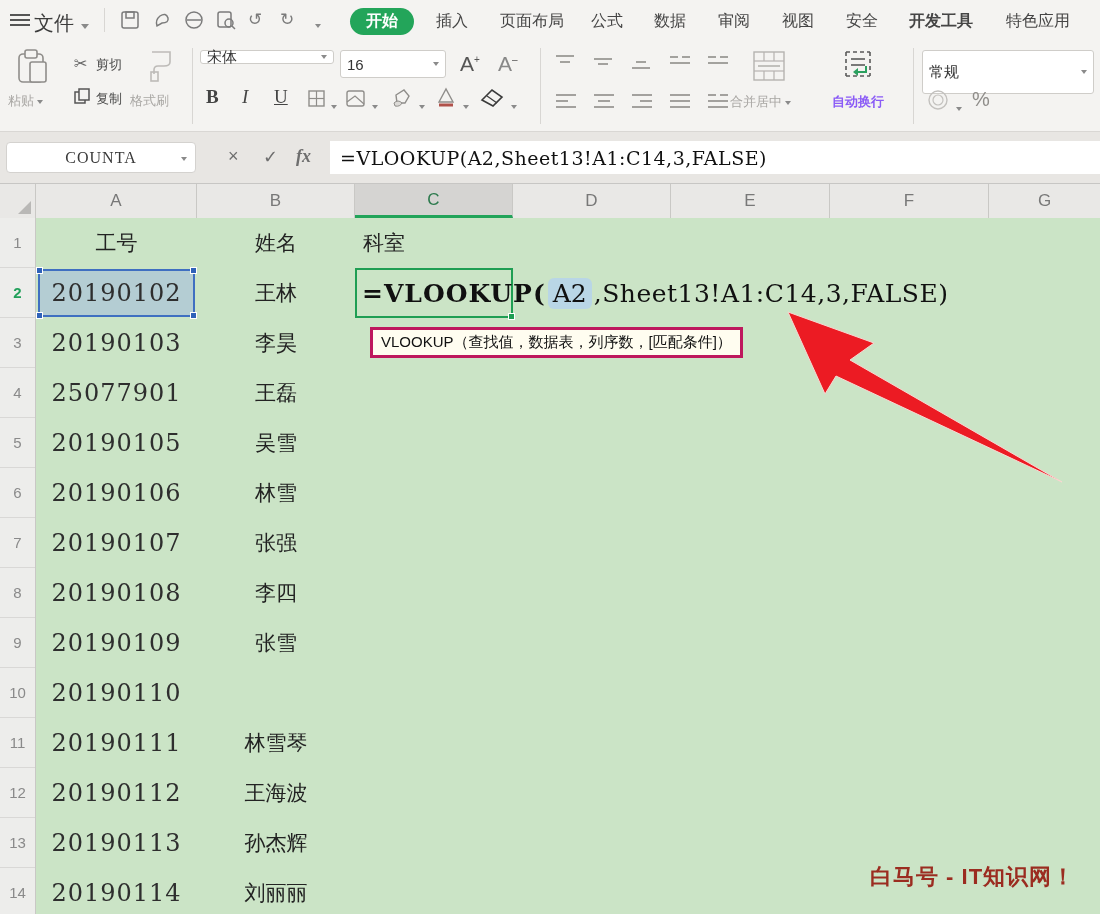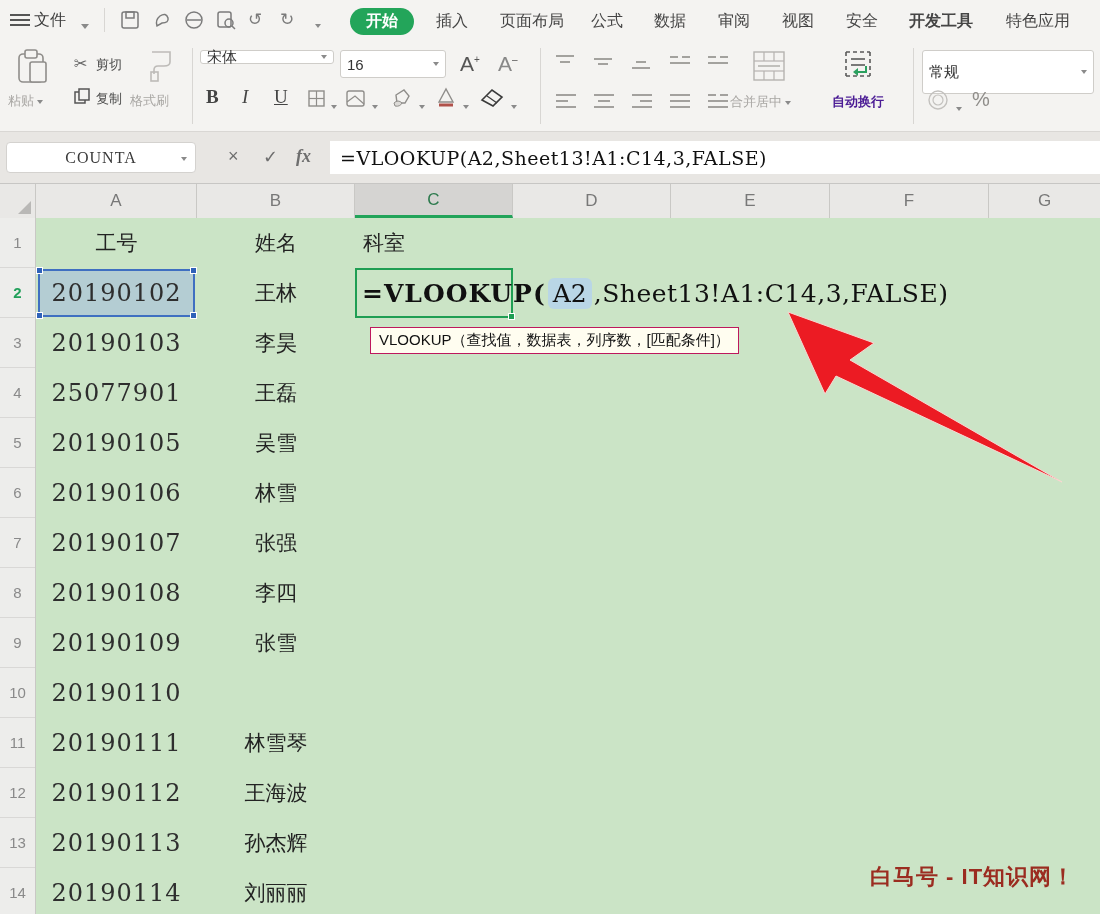--- a/index.html
+++ b/index.html
@@ -2,21 +2,21 @@
 <html><head>
 <meta charset="utf-8">
 <style>
   * { margin:0; padding:0; box-sizing:border-box; }
   html,body { width:1100px; height:914px; overflow:hidden; }
   body { font-family:"Liberation Sans","DejaVu Sans",sans-serif; position:relative; background:#cbe4c6; }
   .abs { position:absolute; }
 
   
   .menubar { left:0; top:0; width:1100px; height:40px; background:#f4f3f1; }
-  .menu-file { left:34px; top:10px; font-size:16px; color:#3c3c3c; }
+  .menu-file { left:34px; top:10px; font-size:20px; color:#3c3c3c; }
   .tab { top:8px; font-size:16px; color:#454545; padding:3px 6px; white-space:nowrap; }
   .tab.active { background:#23a55a; color:#fff; border-radius:14px; padding:3px 16px; font-weight:bold; }
   .qicon { top:11px; color:#7b7b7b; font-size:17px; line-height:18px; }
   .vsep { width:1px; background:#d8d6d3; }
   .caret { display:inline-block; width:0; height:0; border-left:4px solid transparent; border-right:4px solid transparent; border-top:5px solid #8a8a8a; vertical-align:middle; margin-left:3px; }
   .caret.sm { border-left-width:3px; border-right-width:3px; border-top-width:4px; }
 
   
   .toolbar { left:0; top:40px; width:1100px; height:92px; background:#f4f3f1; border-bottom:1px solid #d9d7d4; }
   .tlabel { font-size:13px; color:#4a4a4a; white-space:nowrap; }
@@ -61,21 +61,21 @@
   .handle { position:absolute; width:7px; height:7px; background:#2f62b8; border:1px solid #fff; }
   
   .c2box { left:355px; top:268px; width:158px; height:50px; border:2px solid #1f9e53; }
   .fillhandle { position:absolute; right:-4px; bottom:-4px; width:7px; height:7px; background:#1f9e53; border:1px solid #fff; }
   .cellformula { left:362px; top:268px; height:50px; display:flex; align-items:center; white-space:nowrap; font-family:"DejaVu Serif","Liberation Serif",serif; font-size:25px; color:#101010; }
   .cf-prefix { font-weight:bold; letter-spacing:1px; }
   .cf-ref { background:#b9d6e6; border-radius:6px; padding:1px 5px; margin:0 2px; }
   .cf-suffix { letter-spacing:0.5px; }
 
   
-  .ftooltip { left:370px; top:327px; background:#fffdf0; border:1px solid #be185d; padding:3px 8px; font-size:15px; color:#111; white-space:nowrap; display:inline-flex; }
+  .ftooltip { left:370px; top:327px; background:#fffdf0; border:3px solid #be185d; padding:3px 8px; font-size:15px; color:#111; white-space:nowrap; display:inline-flex; }
   .ftooltip .b { font-weight:normal; }
 
   
   .watermark { left:870px; top:862px; font-size:22px; font-weight:bold; color:#9b2c20; letter-spacing:1px; white-space:nowrap; }
 
   svg.overlay { position:absolute; left:0; top:0; pointer-events:none; }
 </style>
 </head>
 <body>
 
@@ -247,21 +247,21 @@
   </svg>
   <span class="abs tlabel dim" style="left:730px;top:53px"><span>合并居中</span><span class="caret sm"></span></span>
 
   <svg class="abs" style="left:842px;top:8px" width="34" height="34">
     <path d="M4 4 L28 4 M4 4 L4 28 M28 4 L28 28 M4 28 L28 28" fill="none" stroke="#5a5a5a" stroke-width="1.6" stroke-dasharray="4 3"></path>
     <line x1="9" y1="11" x2="23" y2="11" stroke="#5a5a5a" stroke-width="1.6"></line>
     <line x1="9" y1="17" x2="23" y2="17" stroke="#5a5a5a" stroke-width="1.6"></line>
     <path d="M14 24 L24 24 L24 18" fill="none" stroke="#2ba05f" stroke-width="2"></path>
     <path d="M16 20 L11 24 L16 28 Z" fill="#2ba05f"></path>
   </svg>
-  <span class="abs tlabel" style="left:832px;top:53px;font-weight:bold;color:#4c1d95">自动换行</span>
+  <span class="abs tlabel" style="left:832px;top:53px;font-weight:bold;color:#8b5cf6">自动换行</span>
 
   <div class="abs vsep" style="left:913px;top:8px;height:76px"></div>
 
   <div class="abs combo" style="left:922px;top:10px;width:172px;height:44px">
     <span>常规</span>
       <span class="caret sm"></span>
   </div>
   <svg class="abs" style="left:928px;top:50px" width="20" height="20">
     <circle cx="10" cy="10" r="9" fill="none" stroke="#c3c1be" stroke-width="1.4"></circle>
     <circle cx="10" cy="10" r="5" fill="none" stroke="#c3c1be" stroke-width="1.2"></circle>

